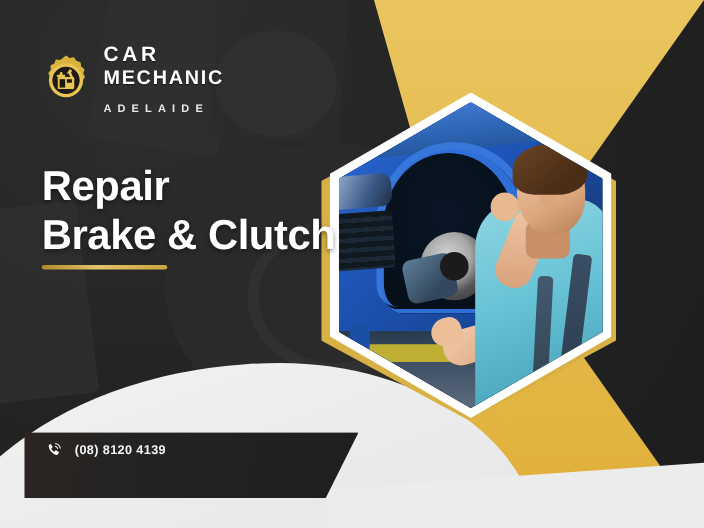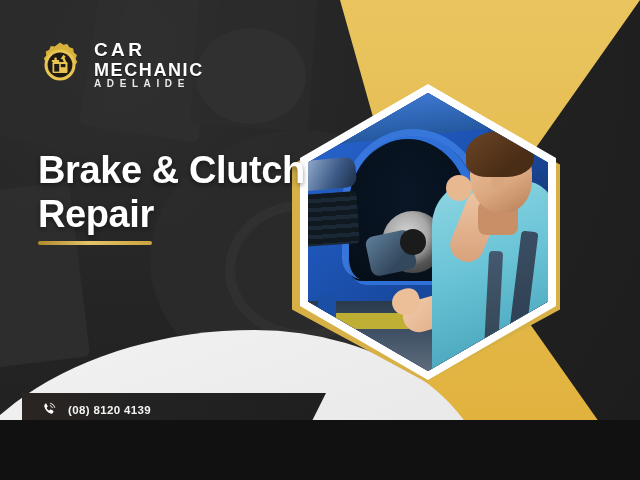--- a/index.html
+++ b/index.html
@@ -1,20 +1,20 @@
 <!DOCTYPE html>
 <html><head>
 <meta charset="utf-8">
 <style>
   html,body{margin:0;padding:0;background:#111;}
   body{font-family:"Liberation Sans",sans-serif;}
 
   #banner{
     position:relative;
-    width:640px;height:420px;
+    width:640px;height:480px;
     overflow:hidden;
     background:#232323;
   }
 
   
   .bg-base{
     position:absolute;inset:0;
     background:
       radial-gradient(circle at 18% 12%, #2f2f2f 0%, #242424 42%, #1d1d1d 100%);
   }
@@ -90,21 +90,21 @@
     letter-spacing:3.4px;
     text-shadow:0 1px 1px rgba(0,0,0,.6);
   }
   .logo-l2{
     color:#fff;font-weight:bold;font-size:18px;
     letter-spacing:1.6px;margin-top:2px;
     text-shadow:0 1px 1px rgba(0,0,0,.6);
   }
   .logo-l3{
     color:#e9e9e9;font-weight:bold;font-size:10px;
-    letter-spacing:5.6px;margin-top:0;
+    letter-spacing:5.6px;margin-top:16px;
   }
 
   
   .headline{
     position:absolute;
     left:38px;top:148px;
     z-index:6;
     color:#fff;
     font-size:38px;
     font-weight:bold;
@@ -317,22 +317,22 @@
       </svg>
     </div>
     <div class="logo-words">
       <span class="logo-l1">CAR</span>
       <span class="logo-l2">MECHANIC</span>
       <span class="logo-l3">ADELAIDE</span>
     </div>
   </div>
 
   <div class="headline">
+    <div>Repair</div>
     <div>Brake &amp; Clutch</div>
-    <div>Repair</div>
   </div>
   <div class="rule"></div>
 
   <div class="hex-wrap">
     <div class="hex-gold"></div>
     <div class="hex-white"></div>
     <div class="hex-photo">
       <div class="ph-bg"></div>
       <div class="ph-carbody"></div>
       <div class="ph-hood"></div>

